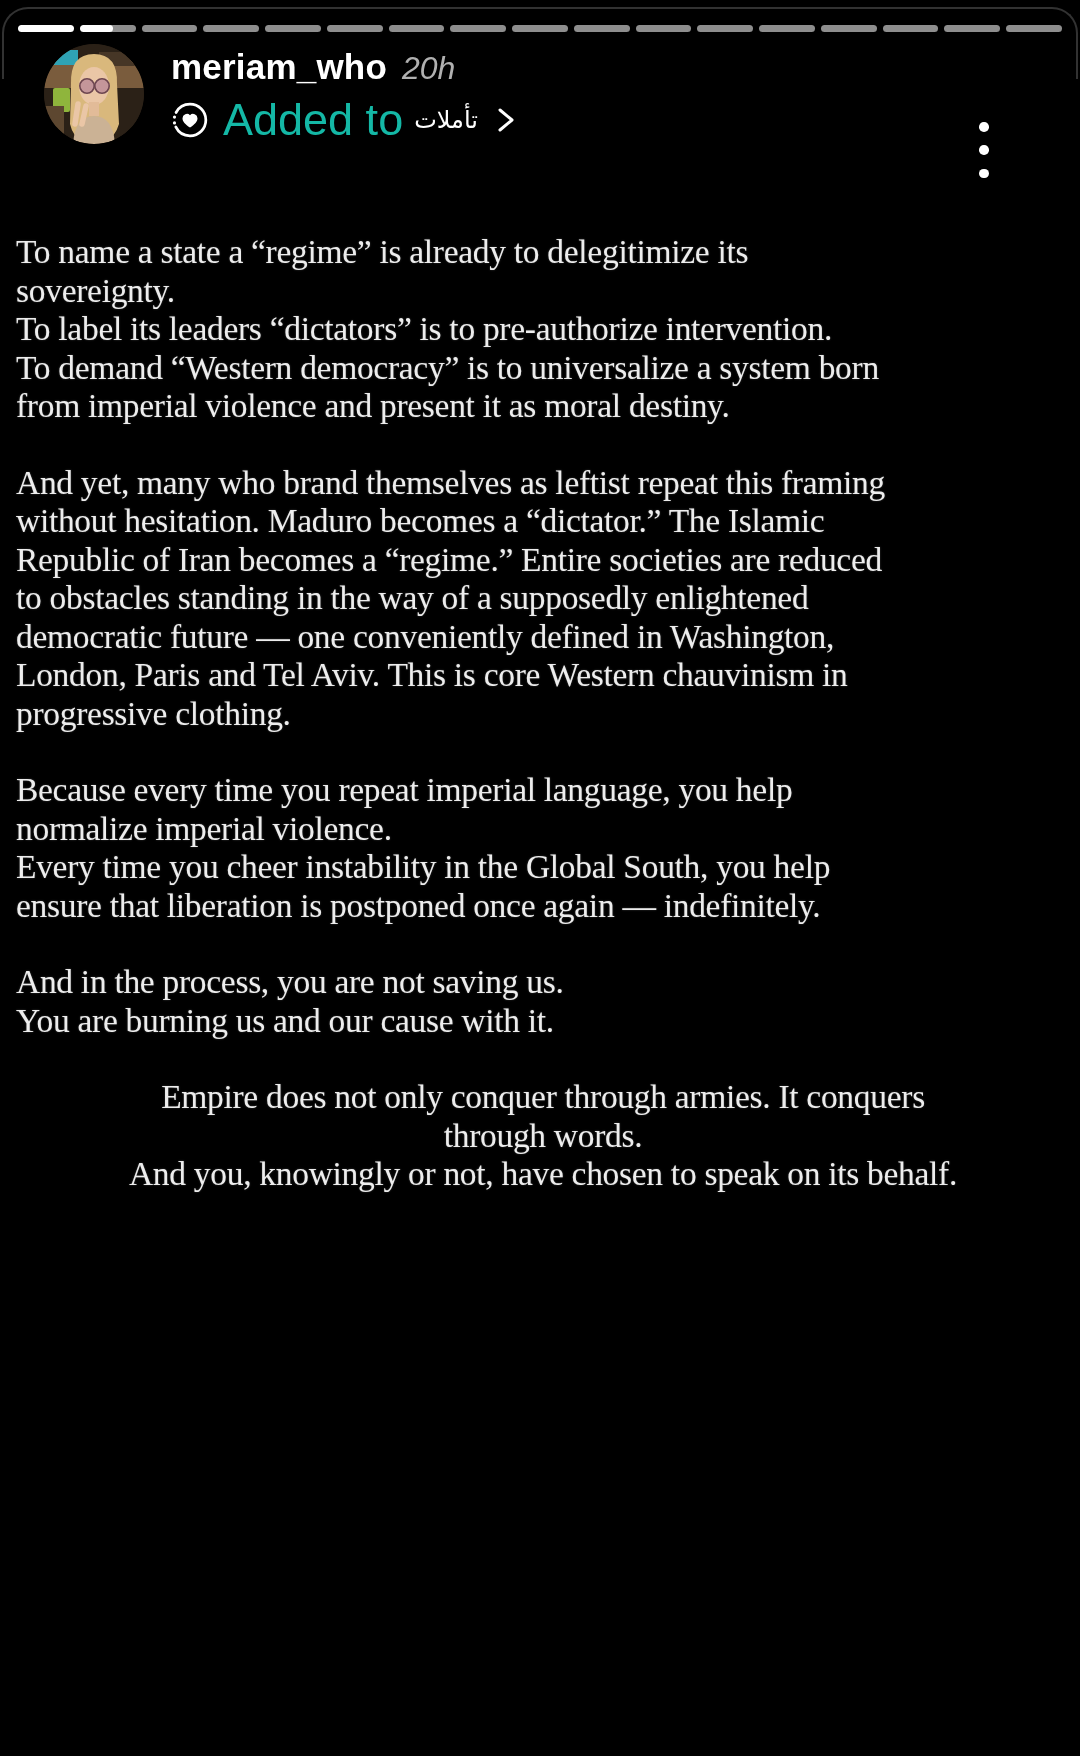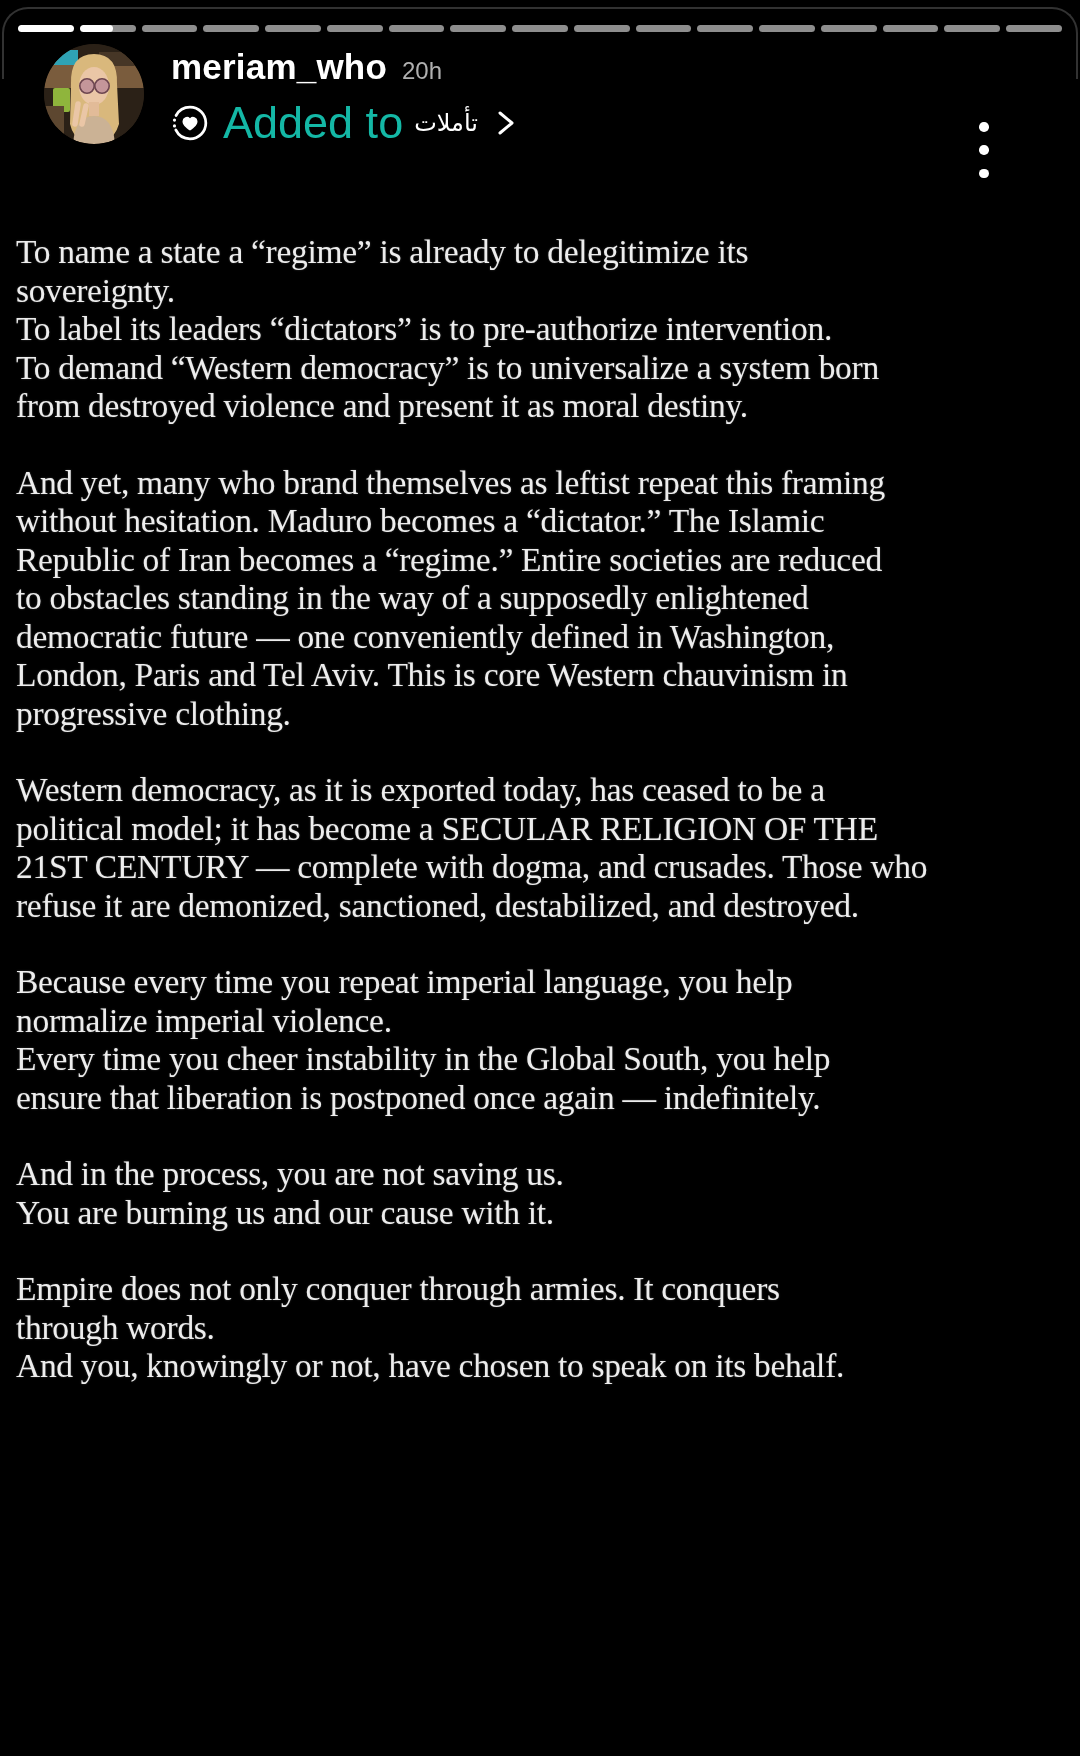--- a/index.html
+++ b/index.html
@@ -32,21 +32,21 @@
   
   .header{position:absolute;top:44px;left:44px;right:20px;display:flex;}
   .avatar{
     width:100px;height:100px;border-radius:50%;overflow:hidden;flex:0 0 auto;
     background:#2b2117;
   }
   .avatar svg{display:block;width:100%;height:100%;}
   .hcol{margin-left:27px;padding-top:4px;}
   .row1{display:flex;align-items:baseline;line-height:38px;}
   .username{color:#fff;font-size:35px;font-weight:700;letter-spacing:.2px;}
-  .timestamp{color:var(--muted);font-size:24px;font-weight:400;margin-left:15px;}
+  .timestamp{color:var(--muted);font-size:32px;font-weight:400;margin-left:15px;font-style:italic;}
   .row2{display:flex;align-items:center;margin-top:13px;height:40px;}
   .hl-icon{width:38px;height:38px;display:inline-block;}
   .hl-icon svg{display:block;width:38px;height:38px;}
   .added-label{color:#14b8a6;font-size:45px;margin-left:14px;}
   .hl-name{color:#fff;font-size:24px;margin-left:11px;font-family:"DejaVu Sans",sans-serif;}
   .chev{margin-left:15px;display:inline-block;width:26px;height:34px;}
   .chev svg{display:block;}
   .menu{
     position:absolute;top:78px;right:63px;width:26px;height:56px;
     background:none;border:none;padding:0;margin:0;cursor:pointer;
@@ -55,21 +55,21 @@
   .menu .dot{width:9.5px;height:9.5px;border-radius:50%;background:#fff;}
   
   .story-body{
     position:absolute;top:233px;left:16px;right:10px;
     font-family:"Liberation Serif",serif;
     color:var(--text);font-size:33.5px;line-height:38.5px;
     letter-spacing:-0.3px;
     text-shadow:0 0 2px rgba(255,255,255,.25);
   }
   .para{margin:0 0 38px 0;white-space:pre-line;}
-  .para:last-child{margin-bottom:13px;}
+  .para:last-child{margin-bottom:13px;text-align:center;}
 </style>
 </head>
 <body>
 
 <div class="card">
   <div class="top-edge"></div>
 
   <div class="progress">
       <div class="seg">
         <div class="seg-fill" style="width: 100%;"></div>
@@ -181,32 +181,28 @@
       <span class="dot"></span>
       <span class="dot"></span>
     </button>
   </div>
 
   <div class="story-body">
       <p class="para">To name a state a “regime” is already to delegitimize its
 sovereignty.
 To label its leaders “dictators” is to pre-authorize intervention.
 To demand “Western democracy” is to universalize a system born
-from destroyed violence and present it as moral destiny.</p>
+from imperial violence and present it as moral destiny.</p>
       <p class="para">And yet, many who brand themselves as leftist repeat this framing
 without hesitation. Maduro becomes a “dictator.” The Islamic
 Republic of Iran becomes a “regime.” Entire societies are reduced
 to obstacles standing in the way of a supposedly enlightened
 democratic future — one conveniently defined in Washington,
 London, Paris and Tel Aviv. This is core Western chauvinism in
 progressive clothing.</p>
-      <p class="para">Western democracy, as it is exported today, has ceased to be a
-political model; it has become a SECULAR RELIGION OF THE
-21ST CENTURY — complete with dogma, and crusades. Those who
-refuse it are demonized, sanctioned, destabilized, and destroyed.</p>
       <p class="para">Because every time you repeat imperial language, you help
 normalize imperial violence.
 Every time you cheer instability in the Global South, you help
 ensure that liberation is postponed once again — indefinitely.</p>
       <p class="para">And in the process, you are not saving us.
 You are burning us and our cause with it.</p>
       <p class="para">Empire does not only conquer through armies. It conquers
 through words.
 And you, knowingly or not, have chosen to speak on its behalf.</p>
     </div>

